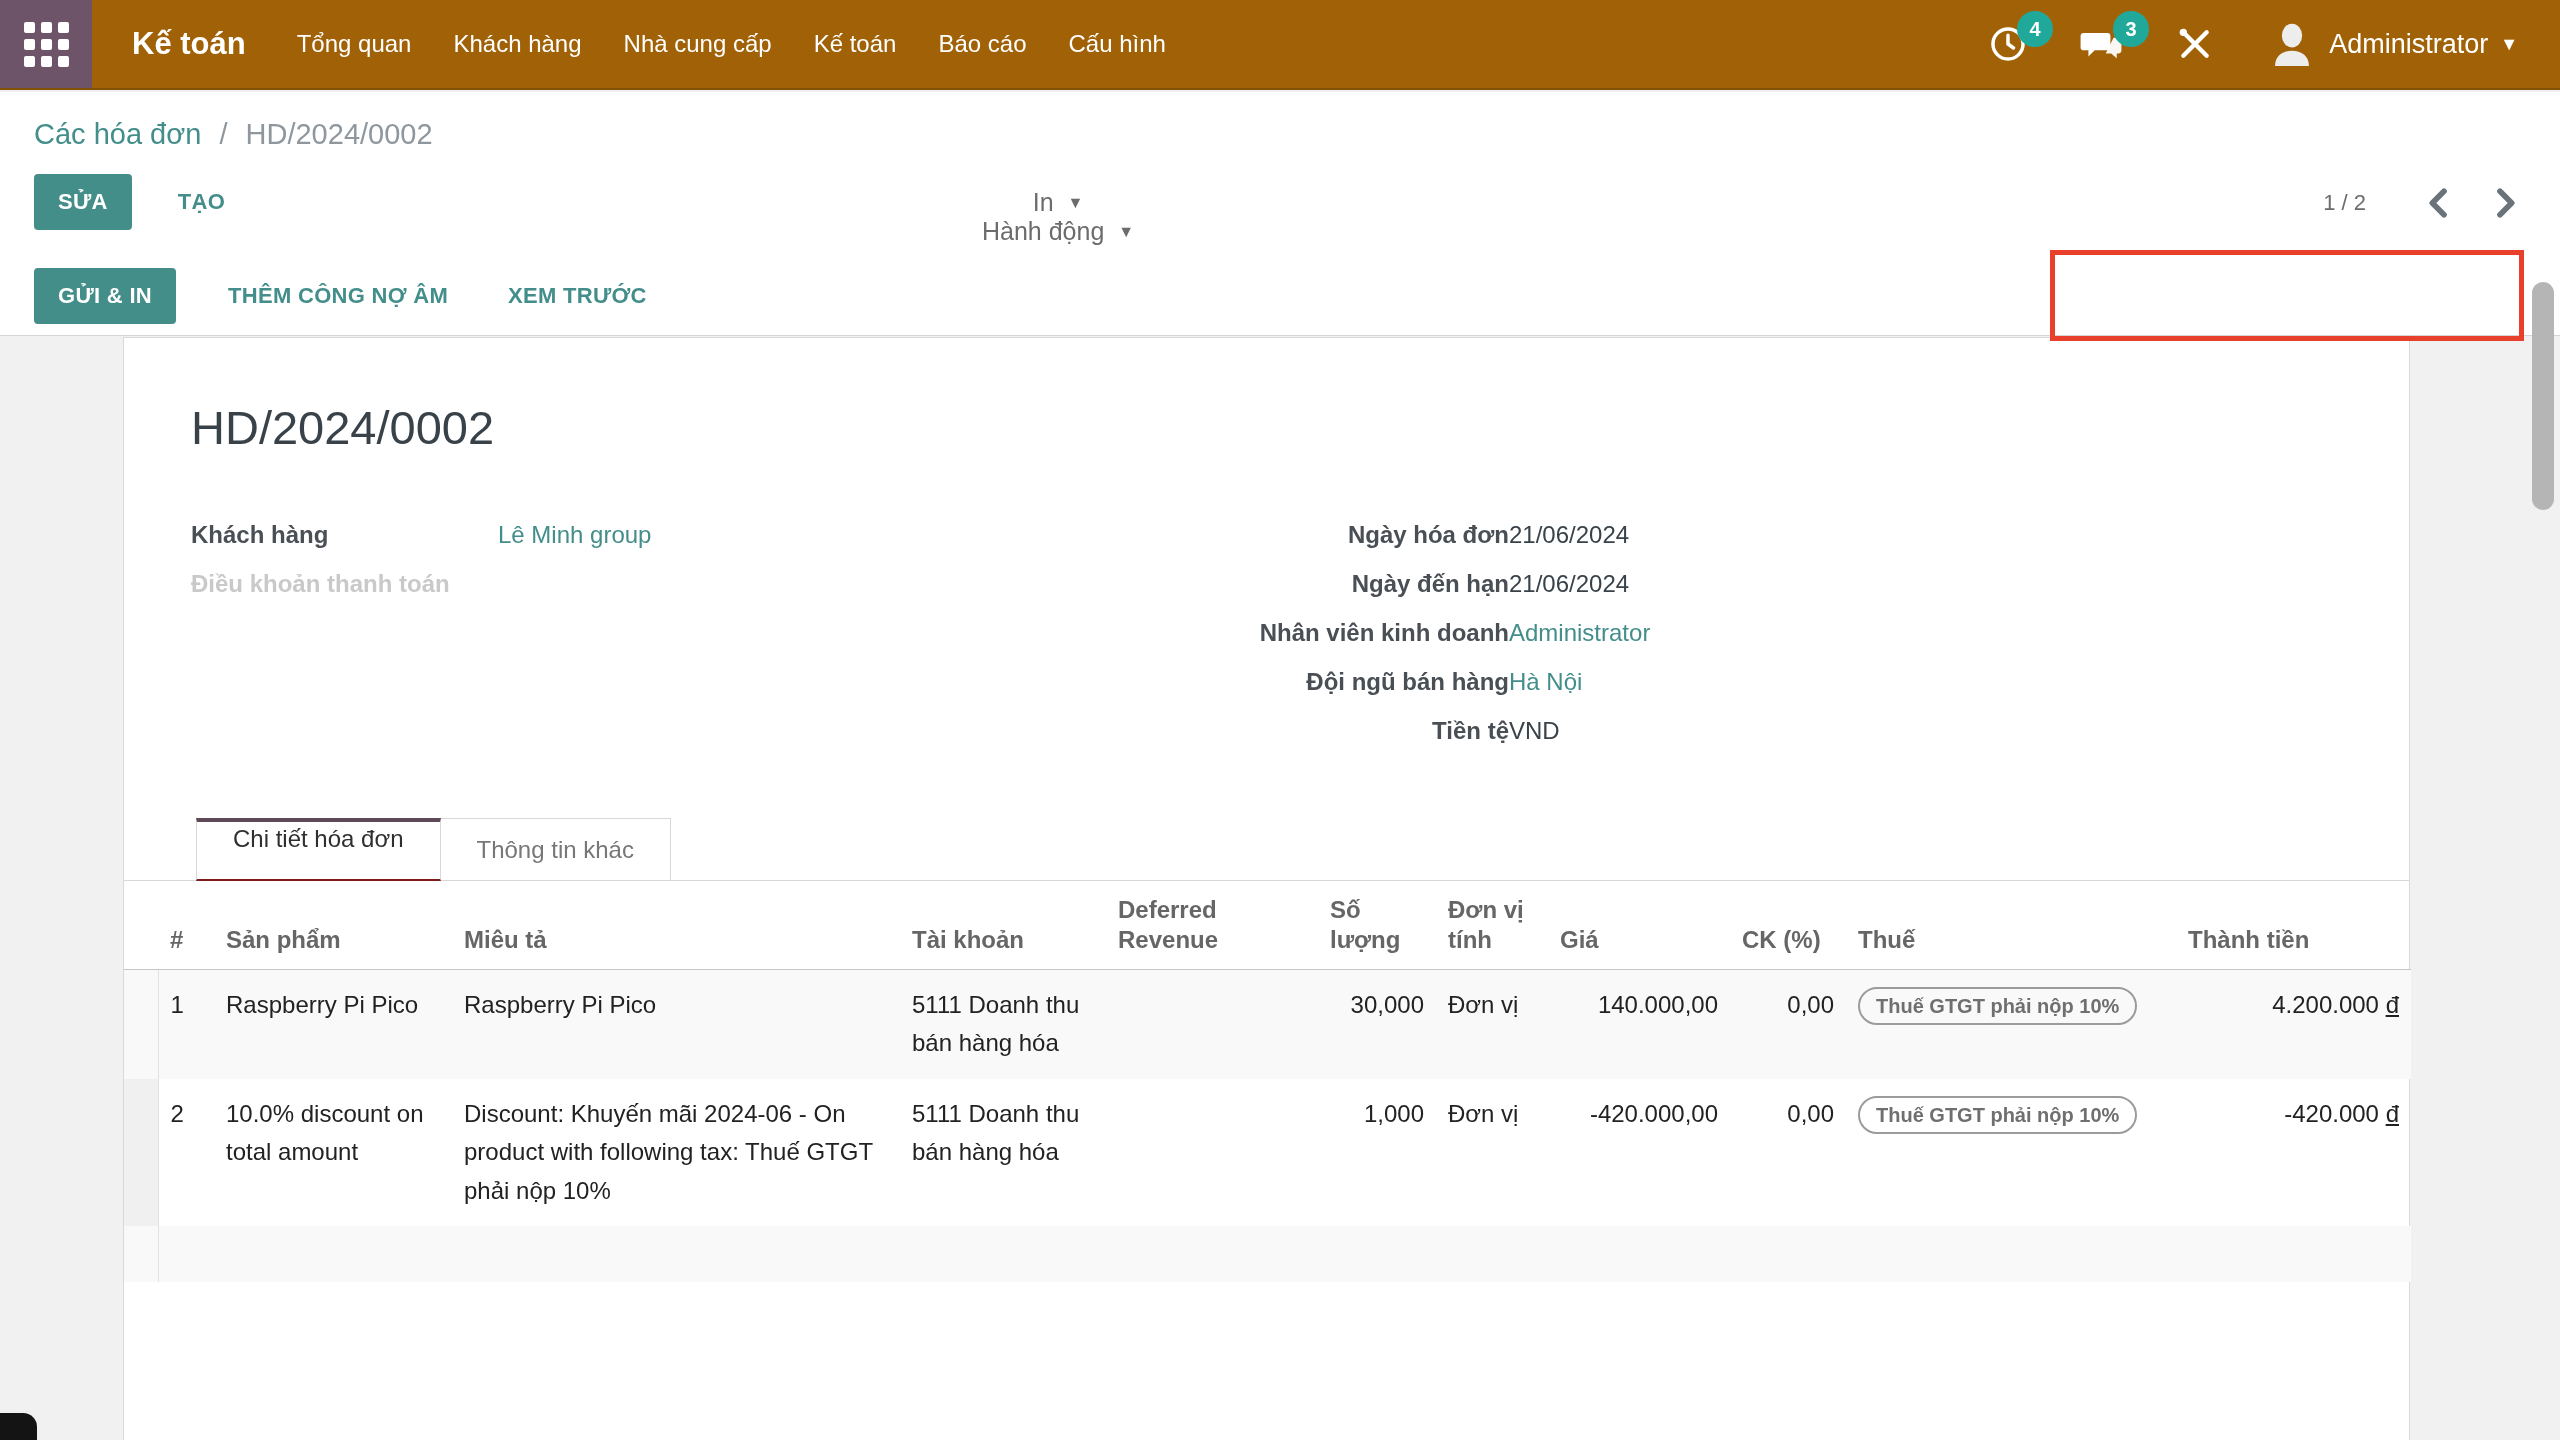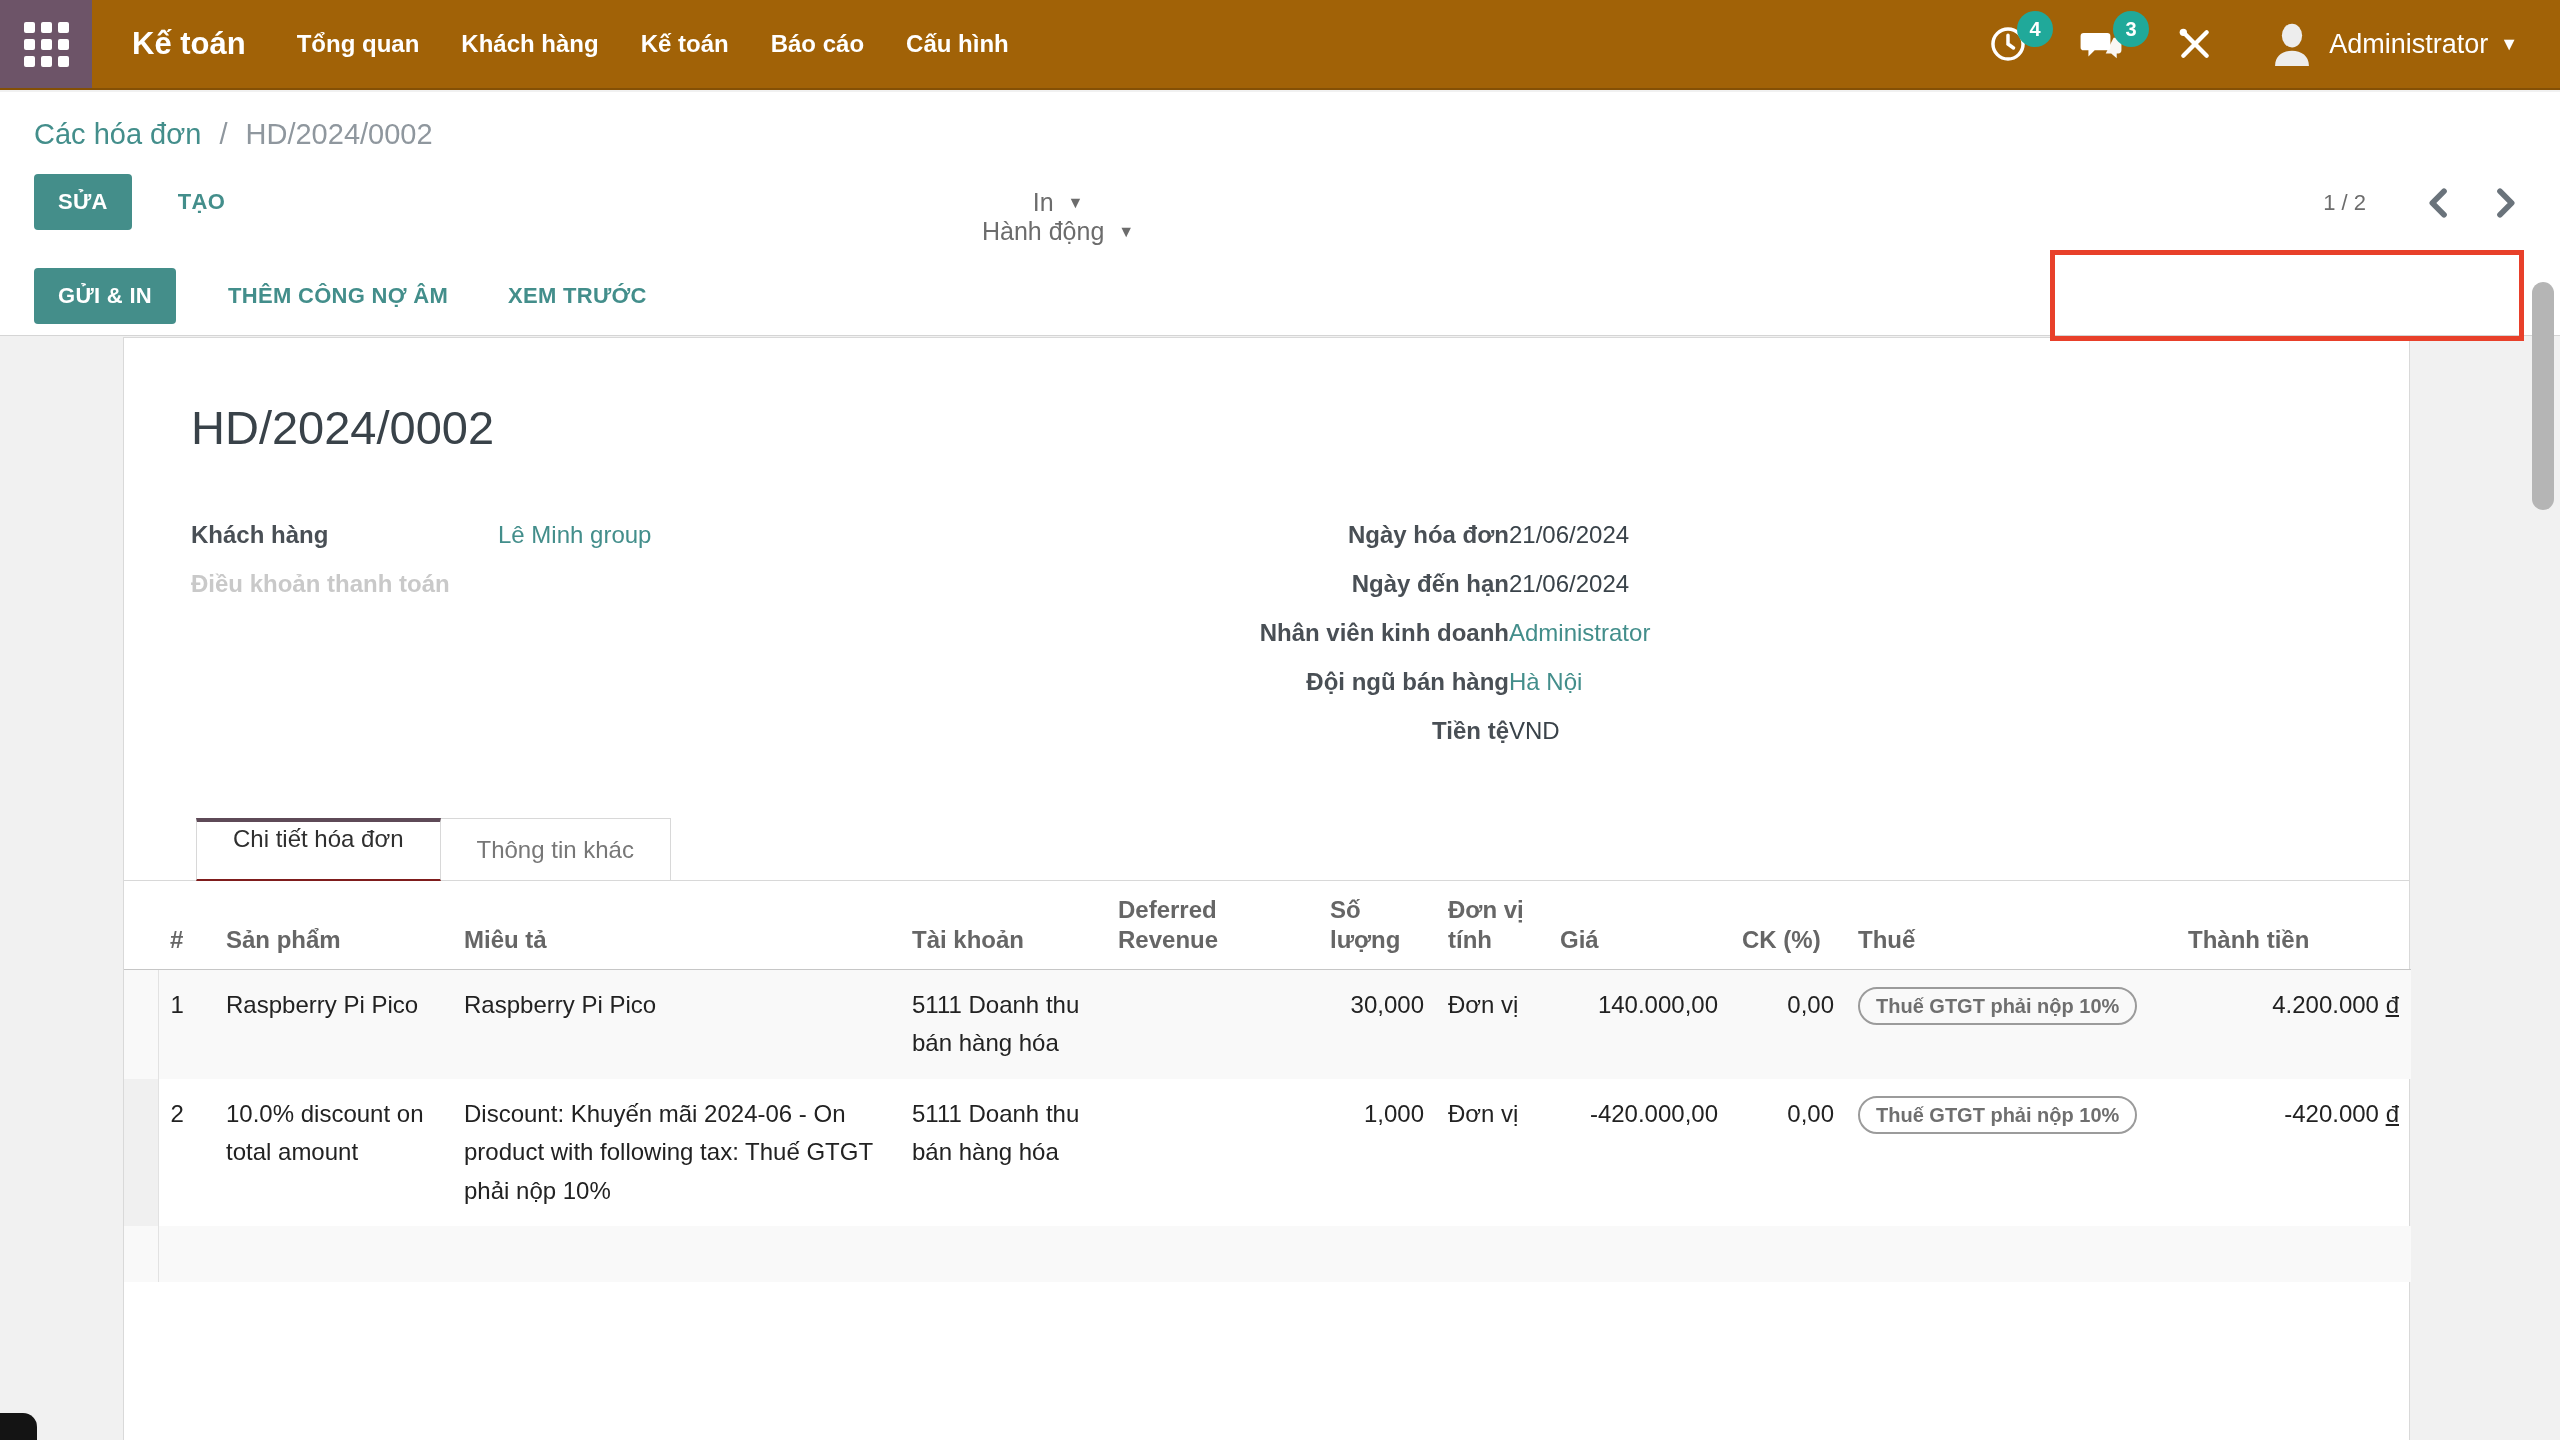--- a/index.html
+++ b/index.html
@@ -20,21 +20,21 @@
     border-bottom:2px solid rgba(0,0,0,.18);
     color:#fff;
   }
   .apps-btn {
     width:92px; height:100%; background:#6d5468;
     display:flex; align-items:center; justify-content:center; cursor:pointer;
   }
   .apps-grid { display:grid; grid-template-columns:repeat(3,11px); grid-gap:6px; }
   .apps-grid span { width:11px; height:11px; background:#fff; border-radius:2px; }
   .app-title { font-size:31px; font-weight:bold; margin:0 30px 0 40px; }
-  .nav { display:flex; height:100%; align-items:flex-end;font-weight:bold; }
+  .nav { display:flex; height:100%; align-items:flex-end; }
   .nav-item { font-size:24px; padding:0 21px; height:100%; display:flex; align-items:center; cursor:pointer; }
   .systray { margin-left:auto; display:flex; align-items:center; padding-right:42px; }
   .tray-icon { position:relative; margin-left:52px; cursor:pointer; display:flex; align-items:center; }
   .badge {
     position:absolute; top:-14px; right:-26px;
     min-width:36px; height:36px; border-radius:18px;
     background:#20a99a; color:#fff; font-size:20px; font-weight:bold;
     display:flex; align-items:center; justify-content:center; padding:0 8px;
   }
   .user-menu { display:flex; align-items:center; margin-left:56px; cursor:pointer; }
@@ -177,20 +177,21 @@
         <span></span>
         <span></span>
         <span></span>
         <span></span>
     </div>
   </div>
   <div class="app-title">Kế toán</div>
   <div class="nav">
     <div class="nav-item">Tổng quan</div>
     <div class="nav-item">Khách hàng</div>
+    <div class="nav-item">Nhà cung cấp</div>
     <div class="nav-item">Kế toán</div>
     <div class="nav-item">Báo cáo</div>
     <div class="nav-item">Cấu hình</div>
   </div>
   <div class="systray">
     <div class="tray-icon">
       <span>
         <svg width="38" height="38" viewBox="0 0 24 24" fill="none" stroke="#fff" stroke-width="2.2">
           <circle cx="12" cy="12" r="9.5"></circle>
           <path d="M12 6.5V12l3.5 2.5" stroke-linecap="round"></path>

